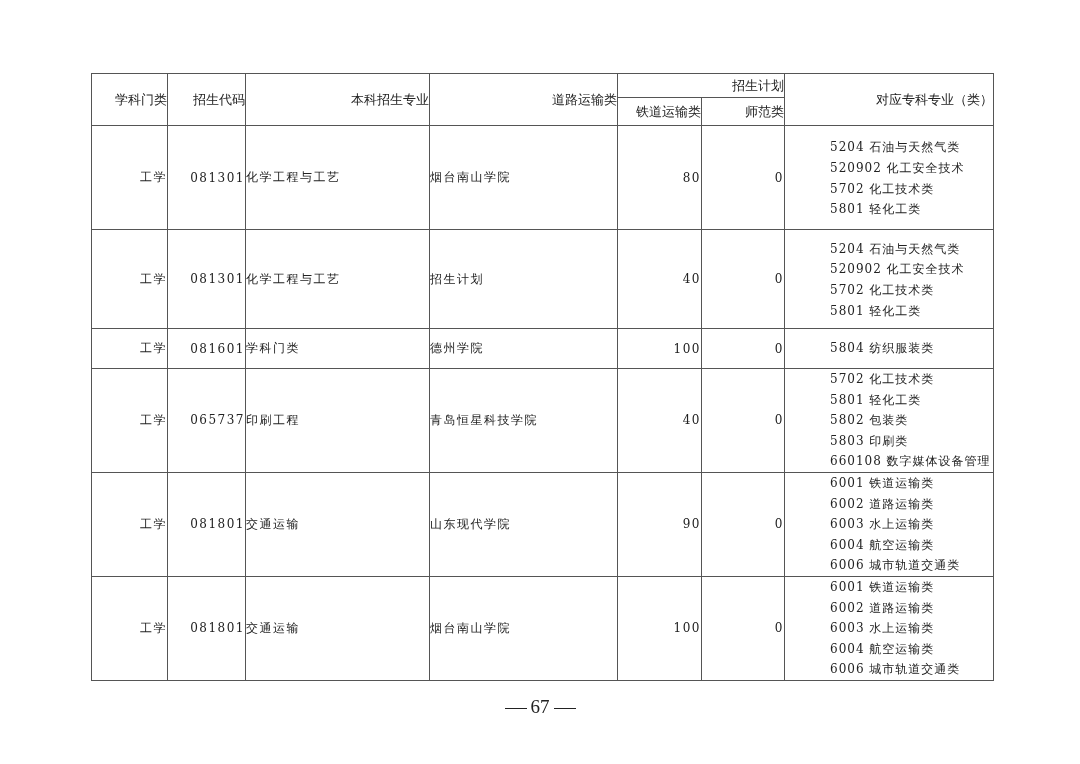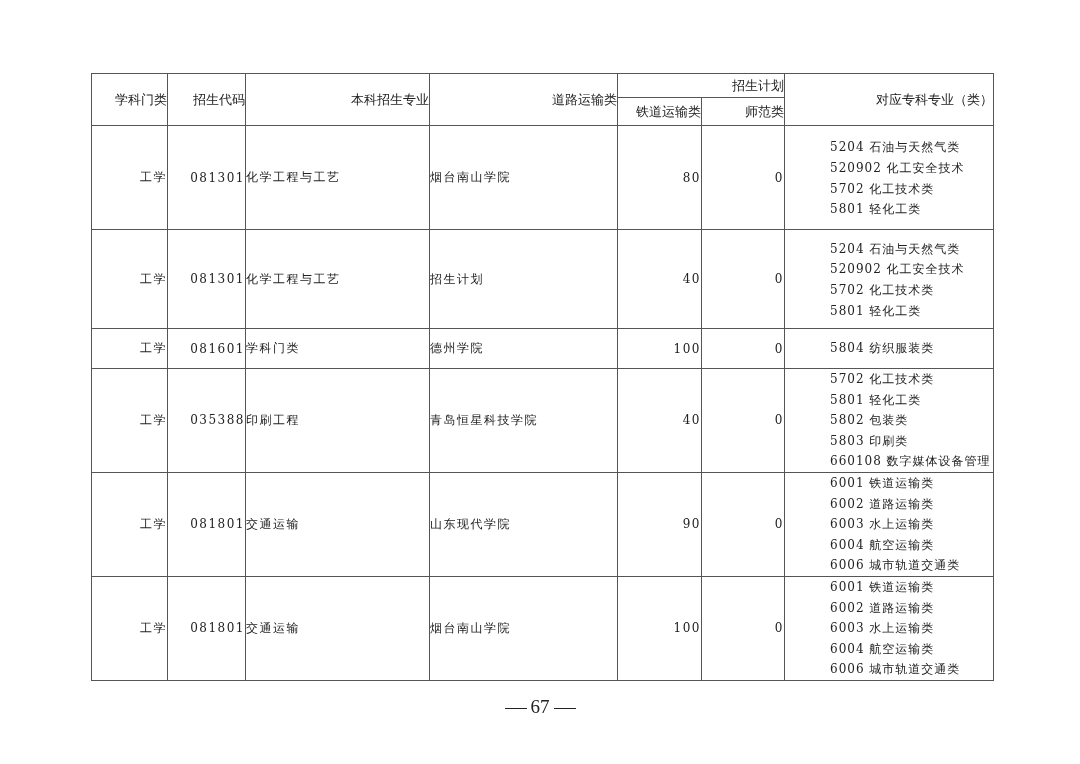--- a/index.html
+++ b/index.html
@@ -86,21 +86,21 @@
       <td class="l">学科门类</td>
       <td class="l">德州学院</td>
       <td class="c">100</td>
       <td class="c">0</td>
       <td class="mj">
         <span class="mj-line">5804 纺织服装类</span>
       </td>
     </tr>
     <tr style="height:103px">
       <td class="c">工学</td>
-      <td class="c">035388</td>
+      <td class="c">065737</td>
       <td class="l">印刷工程</td>
       <td class="l">青岛恒星科技学院</td>
       <td class="c">40</td>
       <td class="c">0</td>
       <td class="mj">
         <span class="mj-line">5702 化工技术类</span>
         <span class="mj-line">5801 轻化工类</span>
         <span class="mj-line">5802 包装类</span>
         <span class="mj-line">5803 印刷类</span>
         <span class="mj-line">660108 数字媒体设备管理</span>

